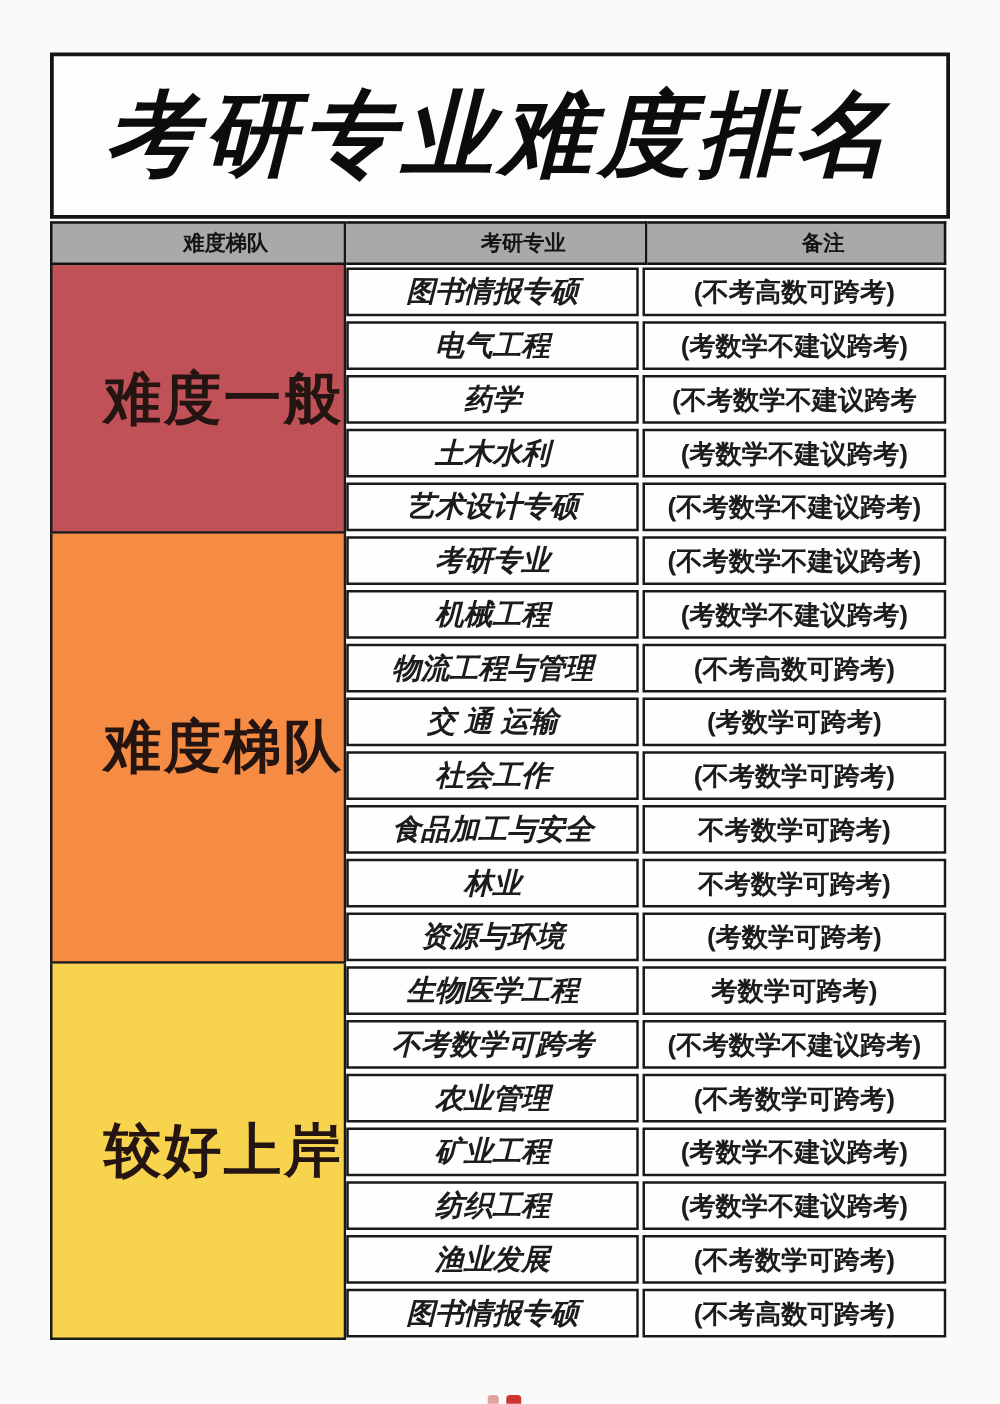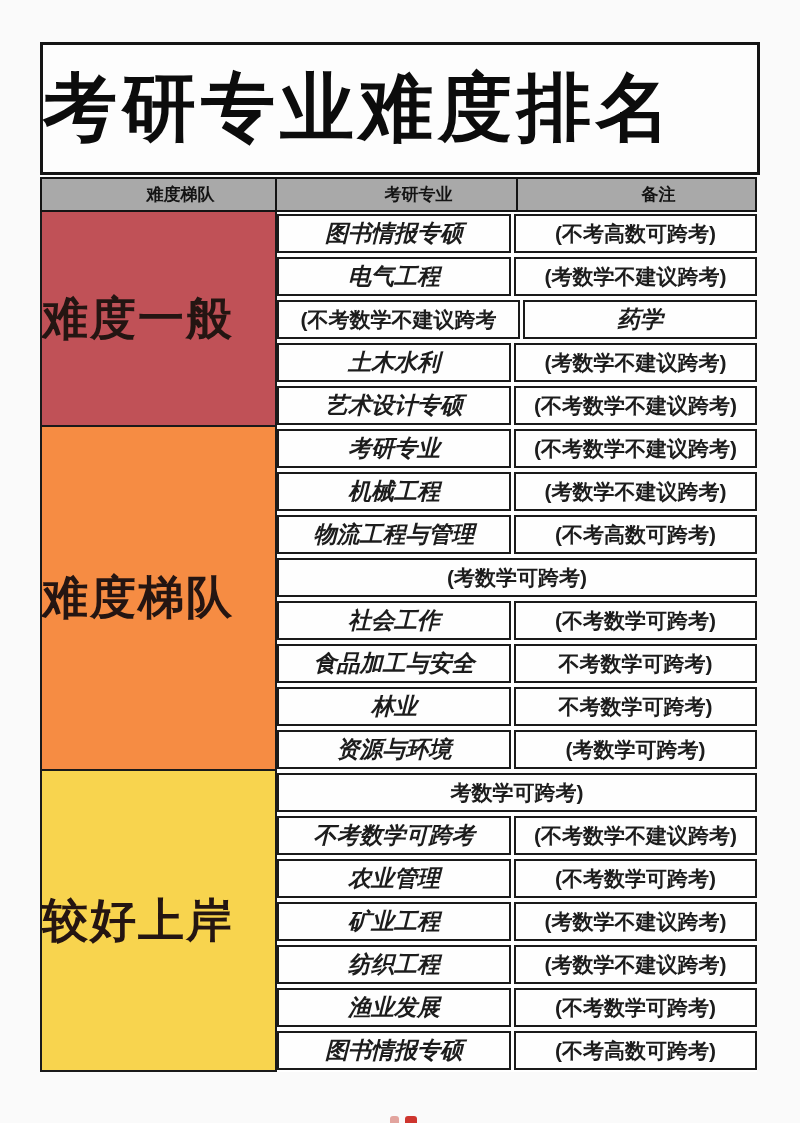--- a/index.html
+++ b/index.html
@@ -12,21 +12,21 @@
     overflow: hidden;
   }
   .page { position: absolute; inset: 0; }
 
   
   .title-box {
     position: absolute; left: 40px; top: 42px;
     width: 720px; height: 133px;
     background: #fdfdfd;
     border: 3px solid #141414;
-    display: flex; align-items: center; justify-content: flex-start;
+    display: flex; align-items: center; justify-content: center; font-style: italic;
   }
   .title-box h1 {
     font-size: 74px; font-weight: 900; color: #0c0c0c;
     letter-spacing: 5px; white-space: nowrap;
   }
 
   
   .table {
     position: absolute; left: 40px; top: 177px;
     width: 717px;
@@ -41,21 +41,21 @@
   }
   .hcell.c1 { width: 237px; }
   .hcell.c2 { width: 241px; border-left: none; }
   .hcell.c3 { flex: 1; border-left: none; }
 
   .tier-section { display: flex; width: 100%; }
   .tier-cell {
     width: 237px;
     border: 2.5px solid #1a1a1a;
     border-top: none;
-    display: flex; align-items: center; justify-content: flex-start;
+    display: flex; align-items: center; justify-content: flex-end;
   }
   .tier-label {
     font-size: 46px; font-weight: 900; color: #241512;
     letter-spacing: 2px; white-space: nowrap;
   }
   .rows {
     flex: 1;
     display: flex; flex-direction: column;
     gap: 4px; padding: 2px 0;
     background: #ffffff;
@@ -104,22 +104,22 @@
     <div class="cell major">图书情报专硕</div>
     <div class="cell note">(不考高数可跨考)</div>
   </div>
 
   <div class="row">
     <div class="cell major">电气工程</div>
     <div class="cell note">(考数学不建议跨考)</div>
   </div>
 
   <div class="row">
+    <div class="cell major">药学</div>
     <div class="cell note">(不考数学不建议跨考</div>
-    <div class="cell major">药学</div>
   </div>
 
   <div class="row">
     <div class="cell major">土木水利</div>
     <div class="cell note">(考数学不建议跨考)</div>
   </div>
 
   <div class="row">
     <div class="cell major">艺术设计专硕</div>
     <div class="cell note">(不考数学不建议跨考)</div>
@@ -141,20 +141,21 @@
     <div class="cell major">机械工程</div>
     <div class="cell note">(考数学不建议跨考)</div>
   </div>
 
   <div class="row">
     <div class="cell major">物流工程与管理</div>
     <div class="cell note">(不考高数可跨考)</div>
   </div>
 
   <div class="row">
+    <div class="cell major">交 通 运输</div>
     <div class="cell note">(考数学可跨考)</div>
   </div>
 
   <div class="row">
     <div class="cell major">社会工作</div>
     <div class="cell note">(不考数学可跨考)</div>
   </div>
 
   <div class="row">
     <div class="cell major">食品加工与安全</div>
@@ -172,20 +173,21 @@
   </div>
 </div>
   </section>
 
   <section class="tier-section" style="height: 301px;">
     <div class="tier-cell" style="background: rgb(248, 212, 78);">
       <span class="tier-label">较好上岸</span>
     </div>
     <div class="rows">
   <div class="row">
+    <div class="cell major">生物医学工程</div>
     <div class="cell note">考数学可跨考)</div>
   </div>
 
   <div class="row">
     <div class="cell major">不考数学可跨考</div>
     <div class="cell note">(不考数学不建议跨考)</div>
   </div>
 
   <div class="row">
     <div class="cell major">农业管理</div>

